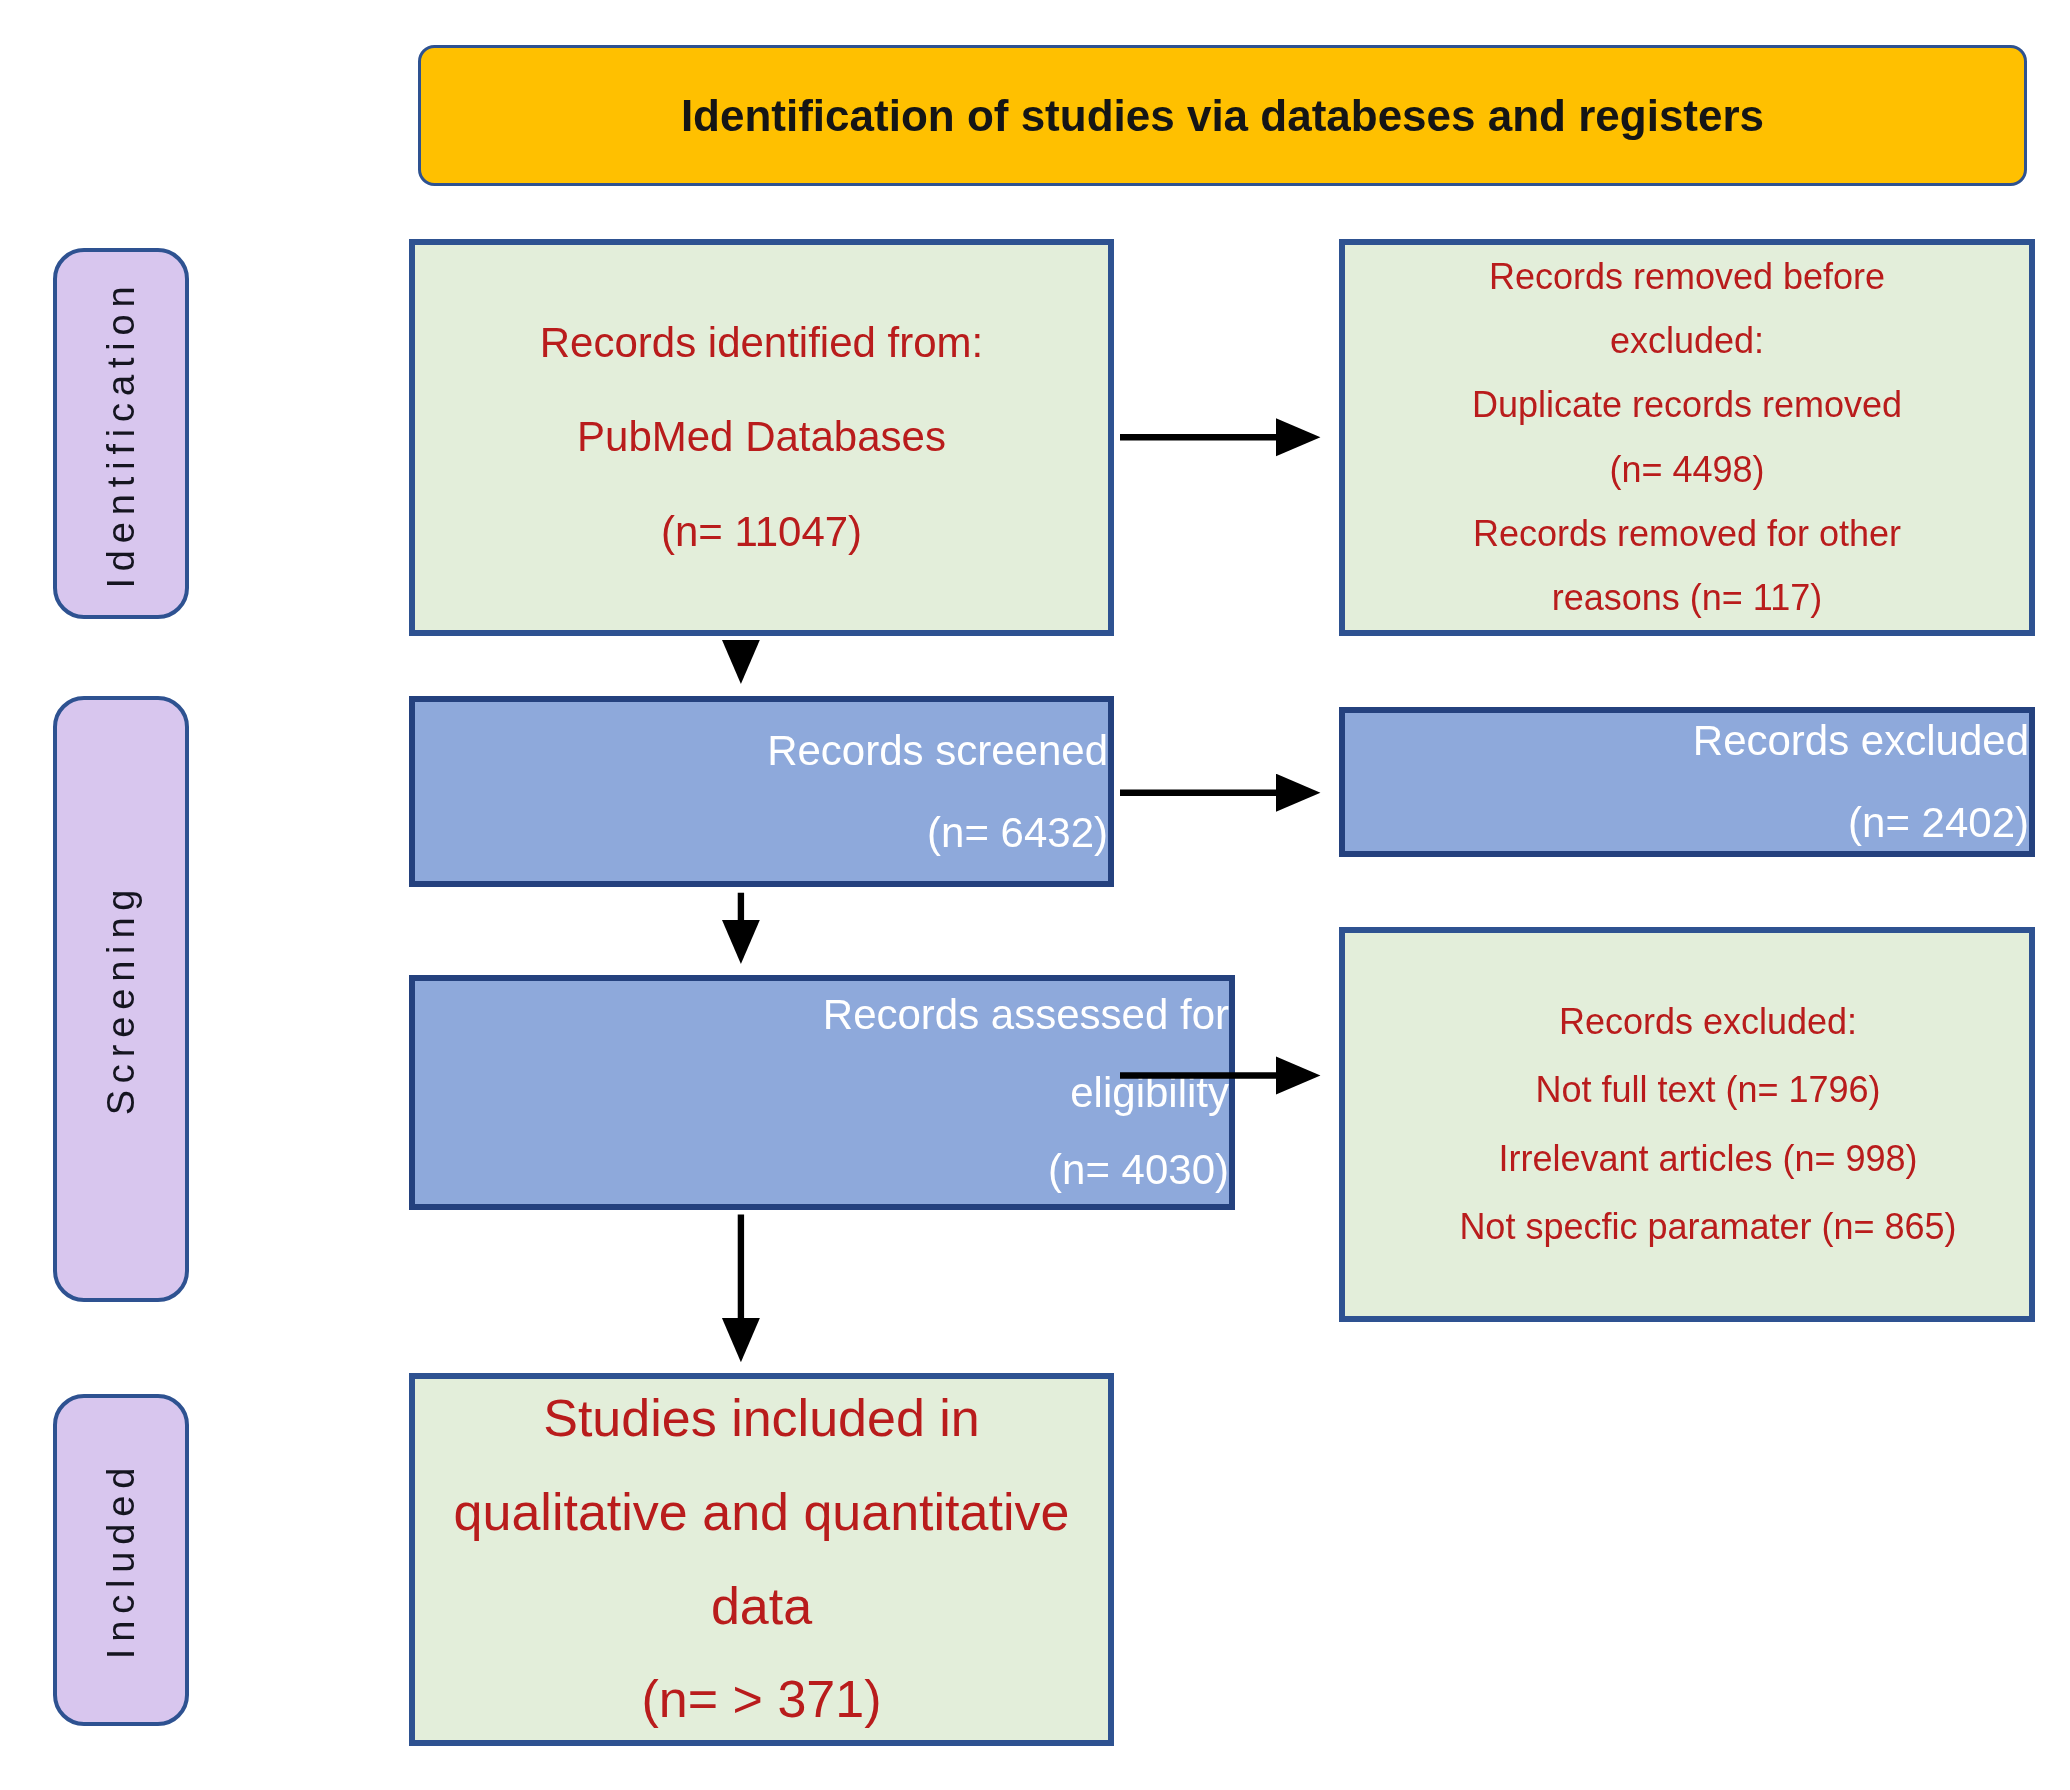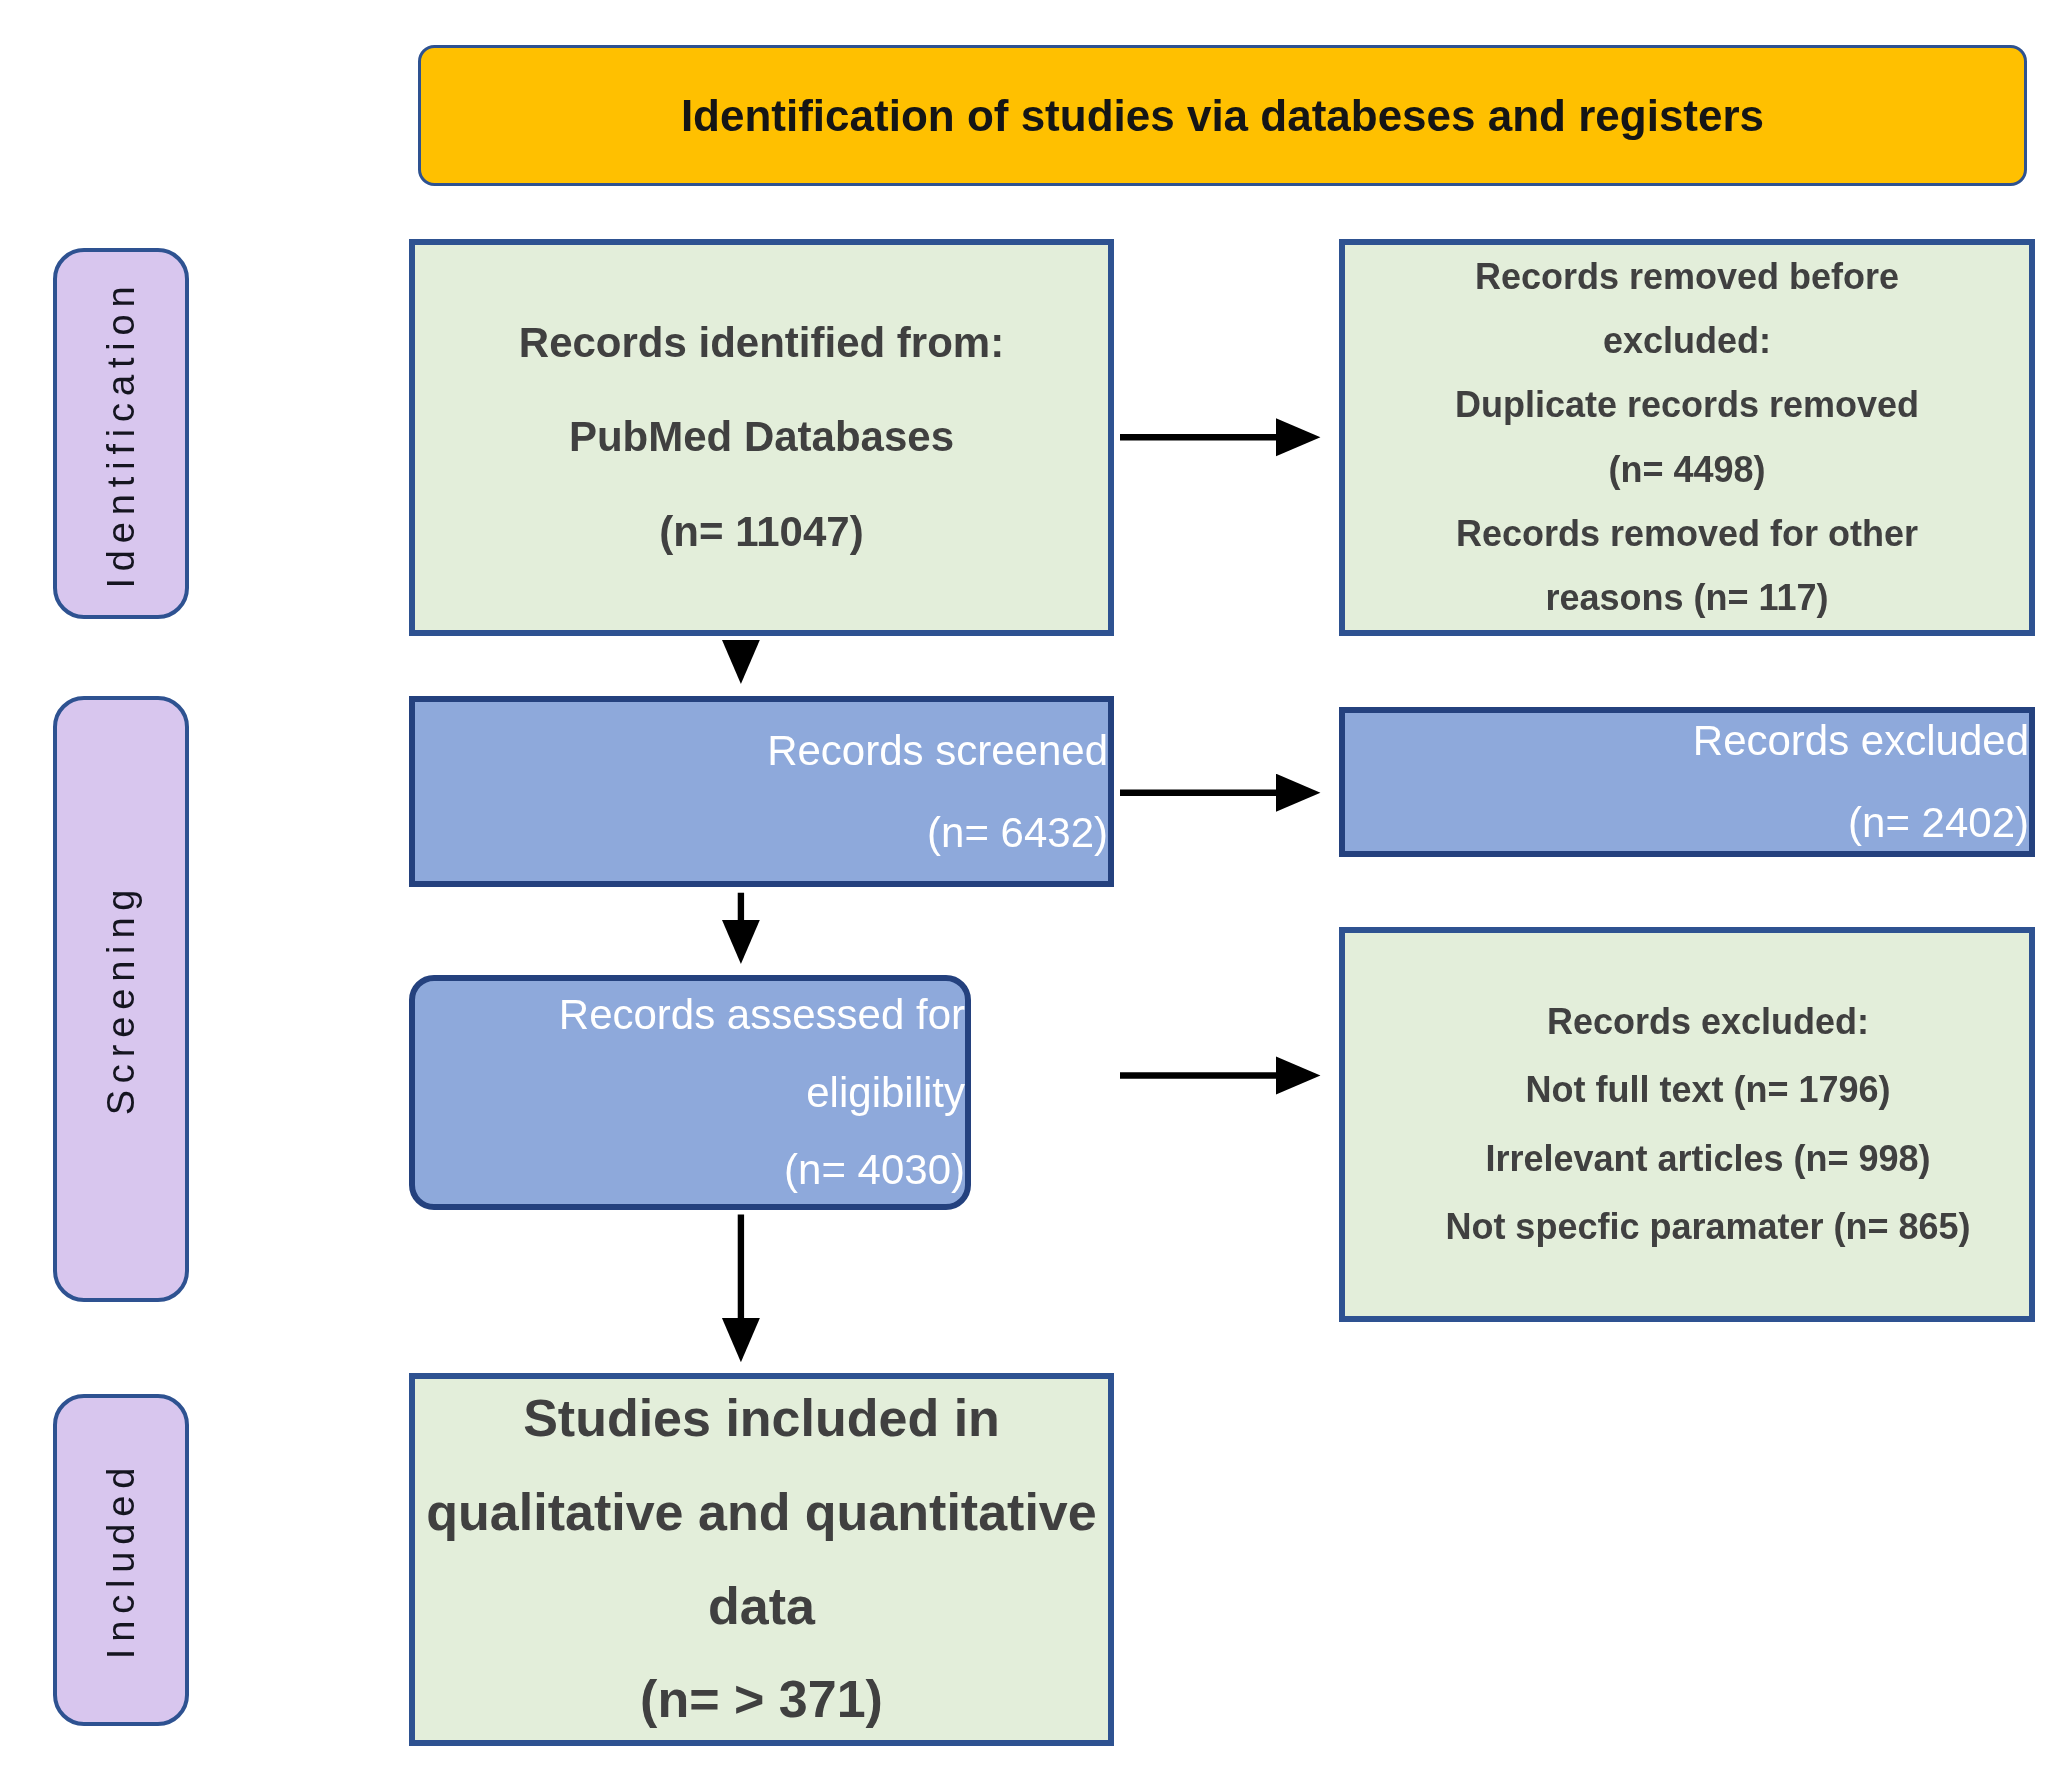--- a/index.html
+++ b/index.html
@@ -23,28 +23,28 @@
     font-size:44px; font-weight:600; color:#151515;
     text-align:center;
   }
 
   
   .box {
     display:flex; flex-direction:column;
     align-items:center; justify-content:center;
     text-align:center;
   }
-  .box.green { background:#E3EEDA; border:6.4px solid #2E5291; color:#404040;font-weight:bold; }
+  .box.green { background:#E3EEDA; border:6.4px solid #2E5291; color:#b91c1c; }
   .box.blue  { background:#8EA9DB; border:6.4px solid #24417E; color:#ffffff;align-items:flex-end; }
 
   #box-identified { left:409px;  top:239px;  width:705px; height:397px; font-size:42px; line-height:2.25; }
   #box-removed    { left:1339px; top:239px;  width:696px; height:397px; font-size:36px; line-height:1.78; }
   #box-screened   { left:409px;  top:696px;  width:705px; height:191px; font-size:42px; line-height:1.95; }
   #box-excluded   { left:1339px; top:696px;  width:696px; height:150px; font-size:42px; line-height:1.95;margin-top:11px; }
-  #box-assessed   { left:409px;  top:975px; width:562px; height:235px; font-size:42px; line-height:1.85;border-radius:25px; }
+  #box-assessed   { left:409px;  top:975px; width:826px; height:235px; font-size:42px; line-height:1.85; }
   #box-reasons    { left:1339px; top:927px; width:696px; height:395px; font-size:36px; line-height:1.9;padding-left:42px; }
   #box-included   { left:409px;  top:1373px; width:705px; height:373px; font-size:52px; line-height:1.8;text-align:right; }
 
   
   .side-label {
     background:#D8C6EE;
     border:4.5px solid #2E5291;
     border-radius:31px;
   }
   #label-identification { left:53px; top:248px;  width:136px; height:371px; }

